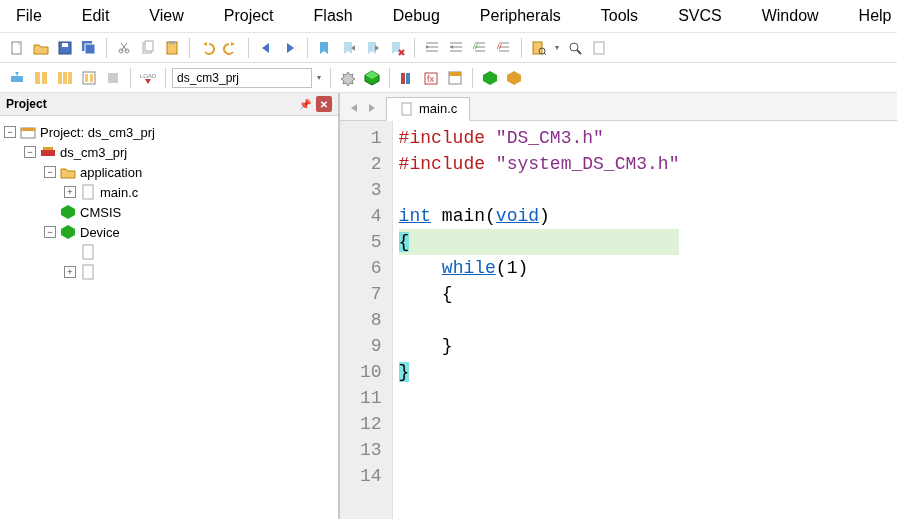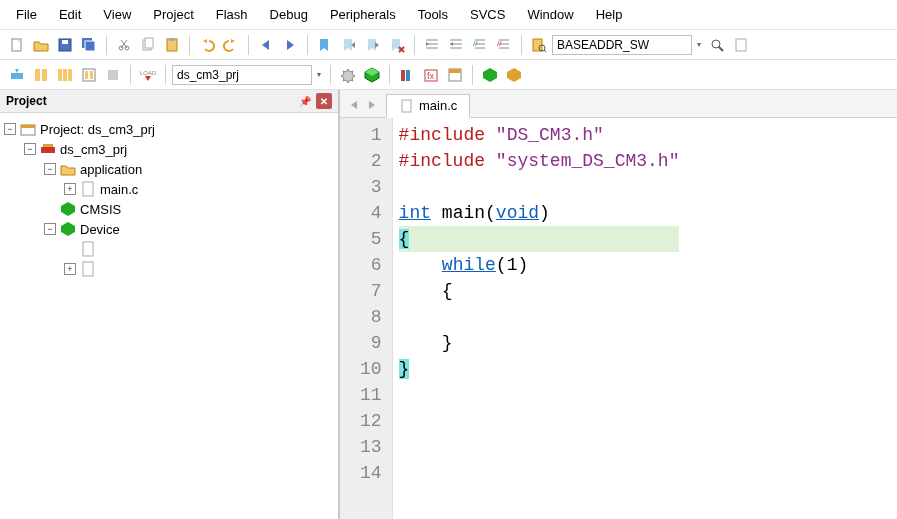--- a/index.html
+++ b/index.html
@@ -1,19 +1,19 @@
 <!DOCTYPE html>
 <html><head>
 <meta charset="utf-8">
 <style>
 * { box-sizing: border-box; margin: 0; padding: 0; }
 body { font-family: "Segoe UI", Tahoma, Arial, sans-serif; font-size: 12px; background: #fff; color: #000; width: 897px; height: 519px; overflow: hidden; display: flex; flex-direction: column; }
 
 
-.menubar { display: flex; gap: 2px; padding: 4px 6px; border-bottom: 1px solid #e4e4e4; font-size: 13px; }
+.menubar { display: flex; gap: 20px; padding: 4px 6px; border-bottom: 1px solid #e4e4e4; font-size: 16px; }
 .menubar > div { padding: 3px 10px; cursor: default; }
 
 
 .toolbar { display: flex; align-items: center; padding: 3px 6px; border-bottom: 1px solid #e0e0e0; gap: 2px; height: 30px; }
 .toolbar .sep { width: 1px; height: 20px; background: #d0d0d0; margin: 0 4px; }
 .tbtn { width: 22px; height: 22px; display: flex; align-items: center; justify-content: center; border: 1px solid transparent; border-radius: 2px; }
 .dd { width: 10px; font-size: 8px; color: #666; display: flex; align-items: center; justify-content: center; }
 .tbox { border: 1px solid #c0c0c0; background: #fff; height: 20px; padding: 0 4px; font-size: 12px; display: flex; align-items: center; min-width: 140px; }
 
 
@@ -187,23 +187,20 @@
         <text x="1" y="9" font-size="8" fill="#c33">//</text>
       </svg>
     </div>
   <div class="sep"></div>
   <div class="tbtn">
       <svg width="16" height="16">
         <rect x="2" y="2" width="9" height="12" fill="#f6c76a" stroke="#b8860b"></rect>
         <circle cx="11" cy="11" r="3" fill="none" stroke="#555"></circle>
         <line x1="13" y1="13" x2="15" y2="15" stroke="#555"></line>
       </svg>
-    </div>
-  <div class="tbox">
-      <span>BASEADDR_SW</span>
     </div>
   <div class="dd">▾</div>
   <div class="tbtn">
       <svg width="16" height="16">
         <circle cx="7" cy="7" r="4" fill="none" stroke="#555"></circle>
         <line x1="10" y1="10" x2="14" y2="14" stroke="#555" stroke-width="2"></line>
       </svg>
     </div>
   <div class="tbtn">
       <svg width="16" height="16">

